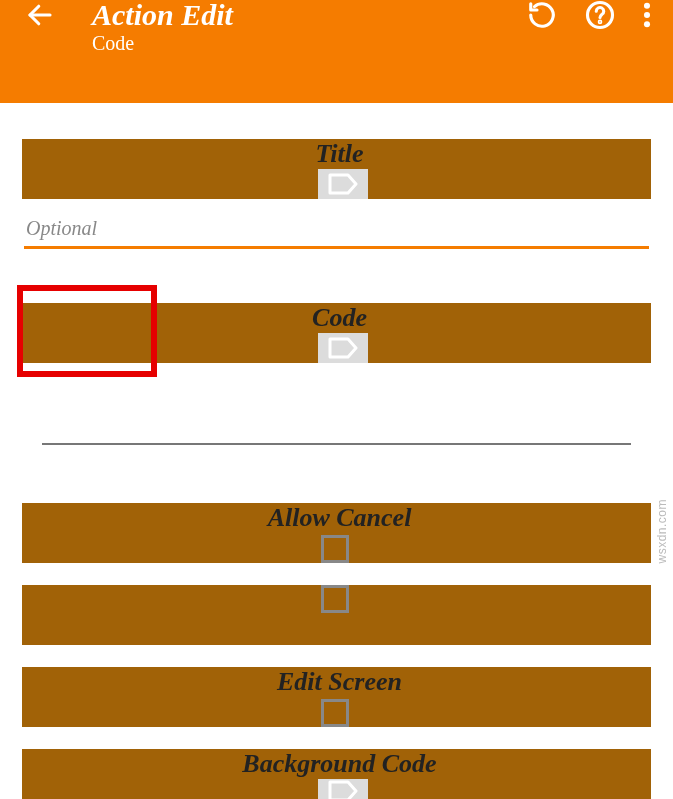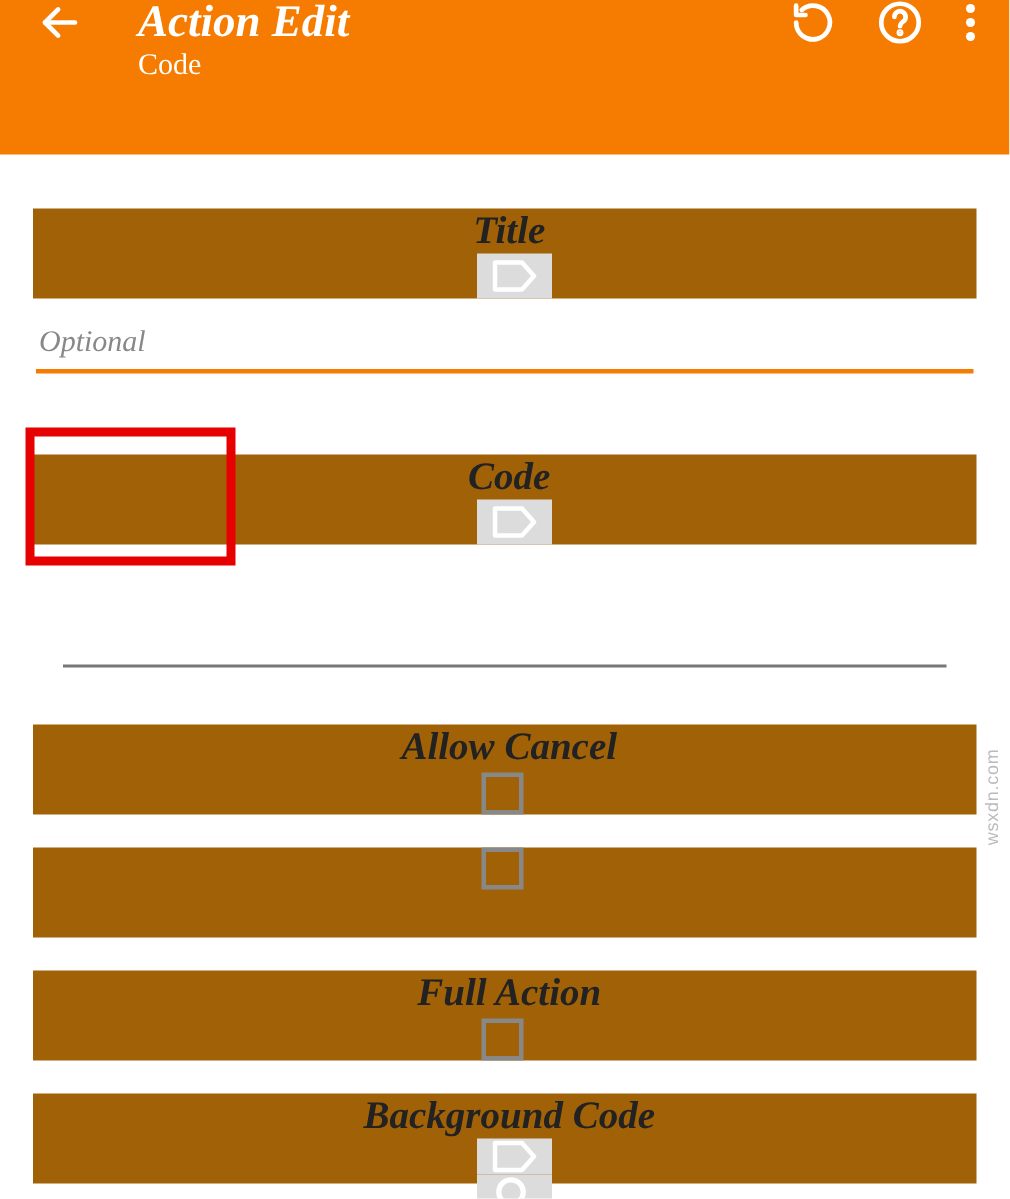--- a/index.html
+++ b/index.html
@@ -152,31 +152,31 @@
     <div class="label">Code</div>
     <div class="tagbtn">
       <svg width="30" height="24" viewBox="0 0 30 24">
           <path d="M2 3 H20 L28 12 L20 21 H2 Z" fill="none" stroke="#fff" stroke-width="3" stroke-linejoin="round"></path>
         </svg>
     </div>
   </div>
 
   <div class="plainline"></div>
 
-  <div class="row" style="margin-top:38px;">
+  <div class="row" style="margin-top:58px;">
     <div class="label">Allow Cancel</div>
     <div class="checkbox"></div>
   </div>
 
   <div class="row">
     <div class="checkbox"></div>
   </div>
 
   <div class="row">
-    <div class="label">Full Action</div>
+    <div class="label">Edit Screen</div>
     <div class="checkbox"></div>
   </div>
 
   <div class="row">
     <div class="label">Background Code</div>
     <div class="tagbtn">
       <svg width="30" height="24" viewBox="0 0 30 24">
           <path d="M2 3 H20 L28 12 L20 21 H2 Z" fill="none" stroke="#fff" stroke-width="3" stroke-linejoin="round"></path>
         </svg>
     </div>

